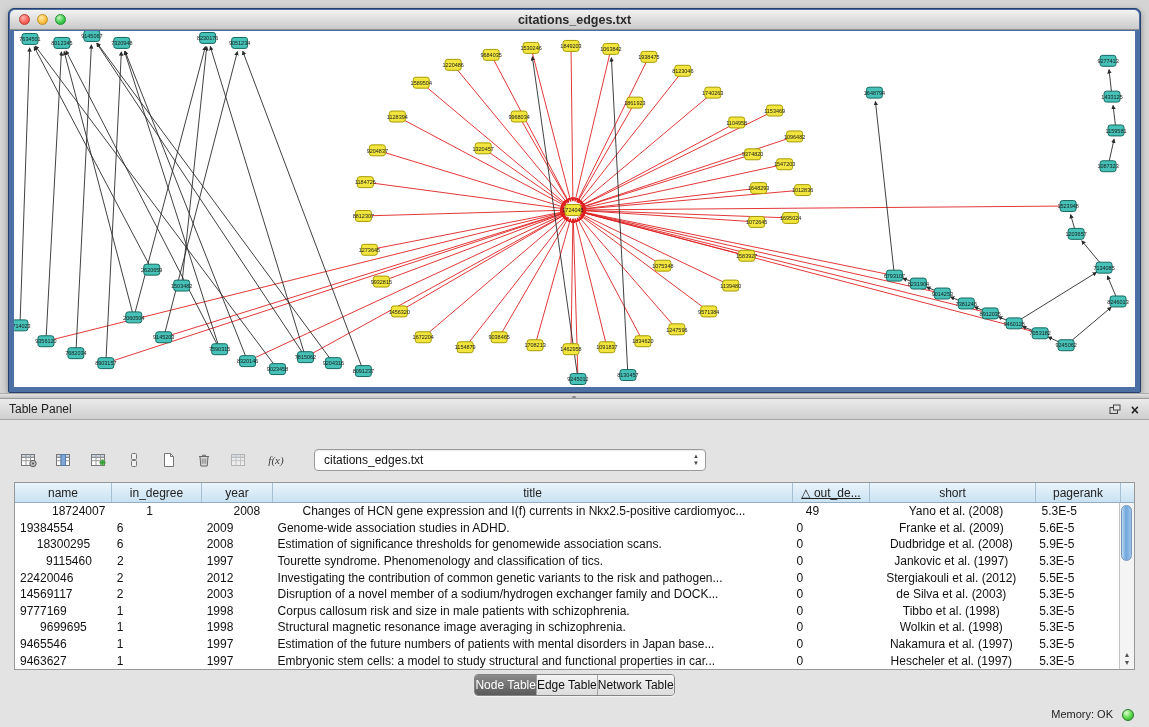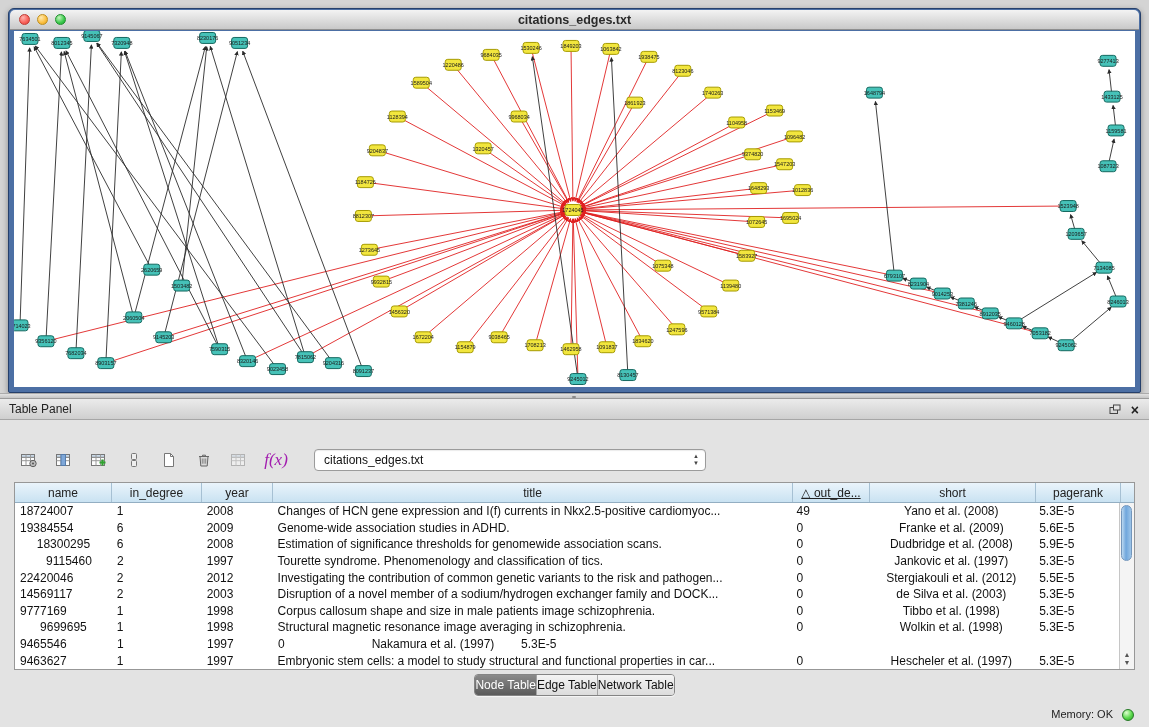--- a/index.html
+++ b/index.html
@@ -68,21 +68,21 @@
   .close-ic { font-size:14px; font-weight:bold; color:#222; cursor:pointer; line-height:14px; }
 
   .toolbar {
     position:absolute; left:16px; top:48px; height:26px;
     display:flex; align-items:center; gap:9px;
   }
   .tbtn {
     width:26px; height:24px; background:transparent; border:none;
     display:inline-flex; align-items:center; justify-content:center; cursor:pointer;
   }
-  .tbtn.fx { font-style:italic; font-size:17px; color:#a21caf; font-family:"Liberation Serif", serif; width:30px; }
+  .tbtn.fx { font-style:italic; font-size:11px; color:#404040; font-family:"Liberation Serif", serif; width:30px; }
   .combo {
     position:relative; margin-left:14px; width:392px; height:22px;
     background:#FFFFFF; border:1px solid #9B9B9B; border-radius:4px;
     font-size:12px; color:#111; line-height:20px; padding:0 22px 0 9px;
     cursor:pointer; box-shadow:inset 0 1px 1px rgba(0,0,0,.08);
   }
   .combo-arrows {
     position:absolute; right:6px; top:3px; display:flex; flex-direction:column;
     font-size:6px; line-height:7px; color:#444;
   }
@@ -500,21 +500,21 @@
         <div class="hcell" style="width: 97px;">name</div>
         <div class="hcell" style="width: 90px;">in_degree</div>
         <div class="hcell" style="width: 71px;">year</div>
         <div class="hcell" style="width: 520px;">title</div>
         <div class="hcell" style="width: 77px; text-decoration: underline;">△ out_de...</div>
         <div class="hcell" style="width: 166px;">short</div>
         <div class="hcell" style="width: 85px;">pagerank</div>
       </div>
     <div class="rows" id="table-rows">
         <div class="trow">
-          <div class="tcell" style="width: 97px; text-align: left;">18724007</div>
+          <div class="tcell" style="width: 97px; text-align: left; margin-left: 32px;">18724007</div>
           <div class="tcell" style="width: 90px; text-align: left;">1</div>
           <div class="tcell" style="width: 71px; text-align: left;">2008</div>
           <div class="tcell" style="width: 520px; text-align: left;">Changes of HCN gene expression and I(f) currents in Nkx2.5-positive cardiomyoc...</div>
           <div class="tcell" style="width: 77px; text-align: left;">49</div>
           <div class="tcell" style="width: 166px; text-align: center;">Yano et al. (2008)</div>
           <div class="tcell" style="width: 85px; text-align: left;">5.3E-5</div>
         </div>
         <div class="trow">
           <div class="tcell" style="width: 97px; text-align: left;">19384554</div>
           <div class="tcell" style="width: 90px; text-align: left;">6</div>
@@ -557,38 +557,39 @@
           <div class="tcell" style="width: 71px; text-align: left;">2003</div>
           <div class="tcell" style="width: 520px; text-align: left;">Disruption of a novel member of a sodium/hydrogen exchanger family and DOCK...</div>
           <div class="tcell" style="width: 77px; text-align: left;">0</div>
           <div class="tcell" style="width: 166px; text-align: center;">de Silva et al. (2003)</div>
           <div class="tcell" style="width: 85px; text-align: left;">5.3E-5</div>
         </div>
         <div class="trow">
           <div class="tcell" style="width: 97px; text-align: left;">9777169</div>
           <div class="tcell" style="width: 90px; text-align: left;">1</div>
           <div class="tcell" style="width: 71px; text-align: left;">1998</div>
-          <div class="tcell" style="width: 520px; text-align: left;">Corpus callosum shape and size in male patients image schizophrenia.</div>
+          <div class="tcell" style="width: 520px; text-align: left;">Corpus callosum risk and size in male patients with schizophrenia.</div>
           <div class="tcell" style="width: 77px; text-align: left;">0</div>
           <div class="tcell" style="width: 166px; text-align: center;">Tibbo et al. (1998)</div>
           <div class="tcell" style="width: 85px; text-align: left;">5.3E-5</div>
         </div>
         <div class="trow">
           <div class="tcell" style="width: 97px; text-align: center;">9699695</div>
           <div class="tcell" style="width: 90px; text-align: left;">1</div>
           <div class="tcell" style="width: 71px; text-align: left;">1998</div>
           <div class="tcell" style="width: 520px; text-align: left;">Structural magnetic resonance image averaging in schizophrenia.</div>
           <div class="tcell" style="width: 77px; text-align: left;">0</div>
           <div class="tcell" style="width: 166px; text-align: center;">Wolkin et al. (1998)</div>
           <div class="tcell" style="width: 85px; text-align: left;">5.3E-5</div>
         </div>
         <div class="trow">
           <div class="tcell" style="width: 97px; text-align: left;">9465546</div>
           <div class="tcell" style="width: 90px; text-align: left;">1</div>
           <div class="tcell" style="width: 71px; text-align: left;">1997</div>
+          <div class="tcell" style="width: 520px; text-align: left;">Estimation of the future numbers of patients with mental disorders in Japan base...</div>
           <div class="tcell" style="width: 77px; text-align: left;">0</div>
           <div class="tcell" style="width: 166px; text-align: center;">Nakamura et al. (1997)</div>
           <div class="tcell" style="width: 85px; text-align: left;">5.3E-5</div>
         </div>
         <div class="trow">
           <div class="tcell" style="width: 97px; text-align: left;">9463627</div>
           <div class="tcell" style="width: 90px; text-align: left;">1</div>
           <div class="tcell" style="width: 71px; text-align: left;">1997</div>
           <div class="tcell" style="width: 520px; text-align: left;">Embryonic stem cells: a model to study structural and functional properties in car...</div>
           <div class="tcell" style="width: 77px; text-align: left;">0</div>

